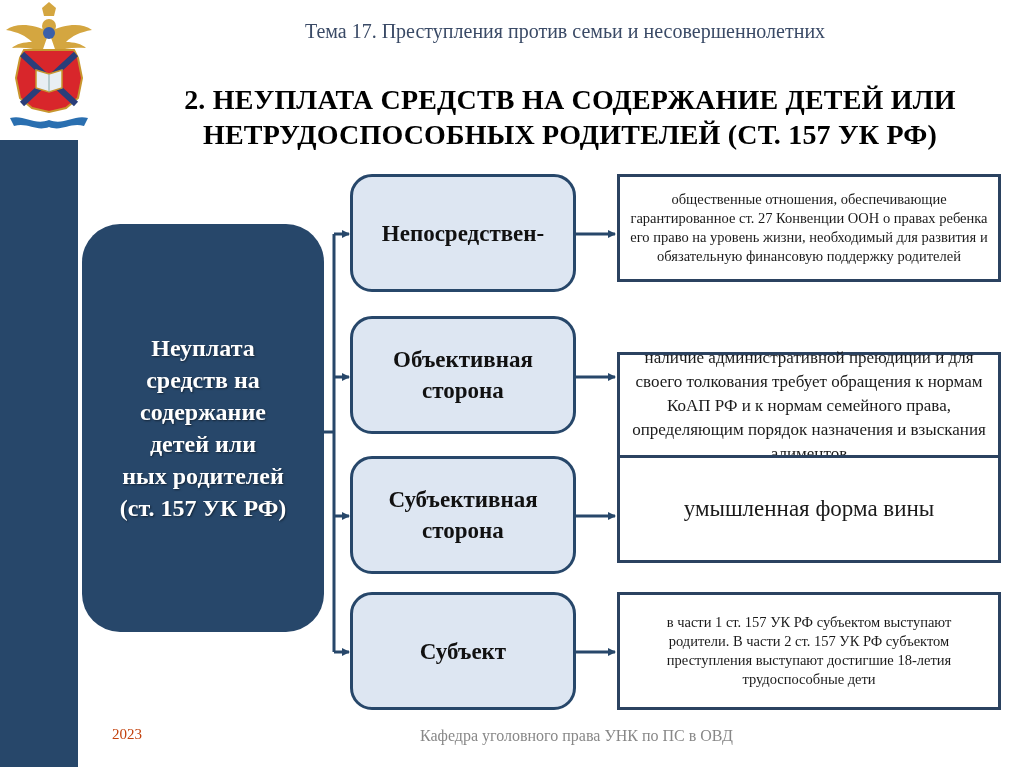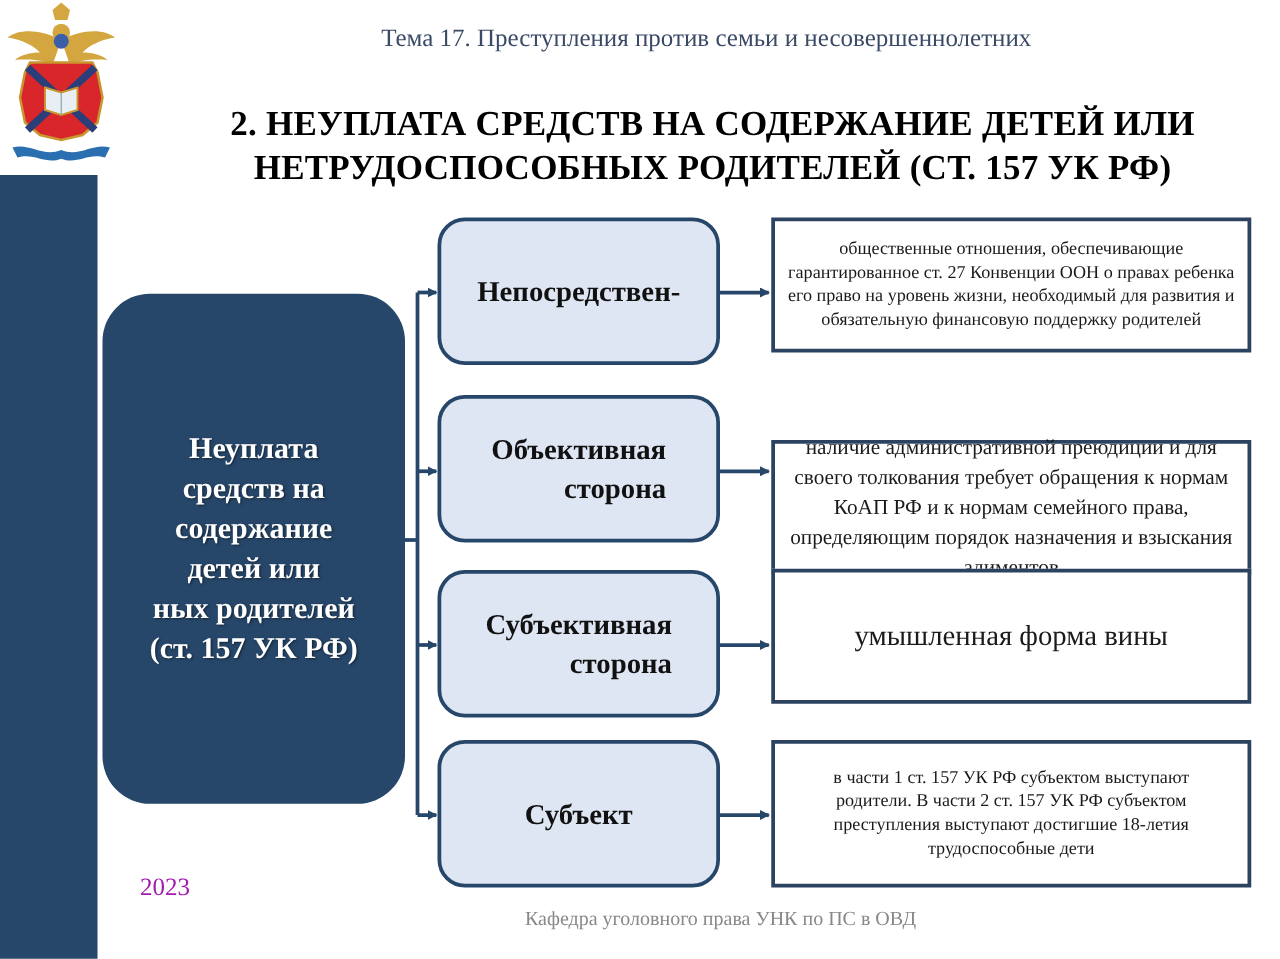--- a/index.html
+++ b/index.html
@@ -18,50 +18,50 @@
   .topic {
     position: absolute; left: 200px; top: 20px; width: 730px; text-align: center;
     font-size: 20px; color: #3a4a66;
   }
   .title {
     position: absolute; left: 150px; top: 82px; width: 840px; text-align: center;
     font-size: 28px; font-weight: bold; color: #000000; line-height: 35px;
     letter-spacing: 0.2px;
   }
   .main-box {
-    position: absolute; left: 82px; top: 235px; width: 242px; height: 408px;
+    position: absolute; left: 82px; top: 224px; width: 242px; height: 408px;
     background: #27476a; border-radius: 38px;
     display: flex; align-items: center; justify-content: center; text-align: center;
     color: #ffffff; font-weight: bold; font-size: 24px; line-height: 32px;
     text-shadow: 1px 1px 2px rgba(0,0,0,0.5);
   }
   .main-box span { display: block; width: 200px; }
   .connector {
     position: absolute; left: 0; top: 0; width: 1024px; height: 767px; pointer-events: none;
   }
   .cat-box {
     position: absolute; left: 350px; width: 226px; height: 118px;
     background: #dde6f2; border: 3px solid #27476a; border-radius: 22px;
     box-sizing: border-box;
-    display: flex; align-items: center; justify-content: center; text-align: right;
+    display: flex; align-items: center; justify-content: center; text-align: center;
     font-weight: bold; font-size: 23px; line-height: 31px; color: #111111;
   }
   .desc-box {
     position: absolute; left: 617px; width: 384px; height: 108px;
     background: #ffffff; border: 3px solid #2b4260;
     box-sizing: border-box;
     display: flex; align-items: center; justify-content: center; text-align: center;
     color: #1a1a1a;
   }
   .desc-box span { display: block; padding: 0 8px; }
   .desc-small { font-size: 14.5px; line-height: 19px; }
   .desc-med { font-size: 17px; line-height: 24px; margin-top: 36px; }
   .desc-plain { font-size: 23px; text-align: right; }
   .footer-year {
-    position: absolute; left: 112px; top: 699px; font-size: 20px; color: #a21caf;
+    position: absolute; left: 112px; top: 726px; font-size: 15px; color: #c2410c;
   }
   .footer-dept {
     position: absolute; left: 420px; top: 727px; font-size: 16px; color: #888888;
   }
 </style>
 </head>
 <body>
 
 <div class="emblem">
   <svg width="90" height="130" viewBox="0 0 90 130">

